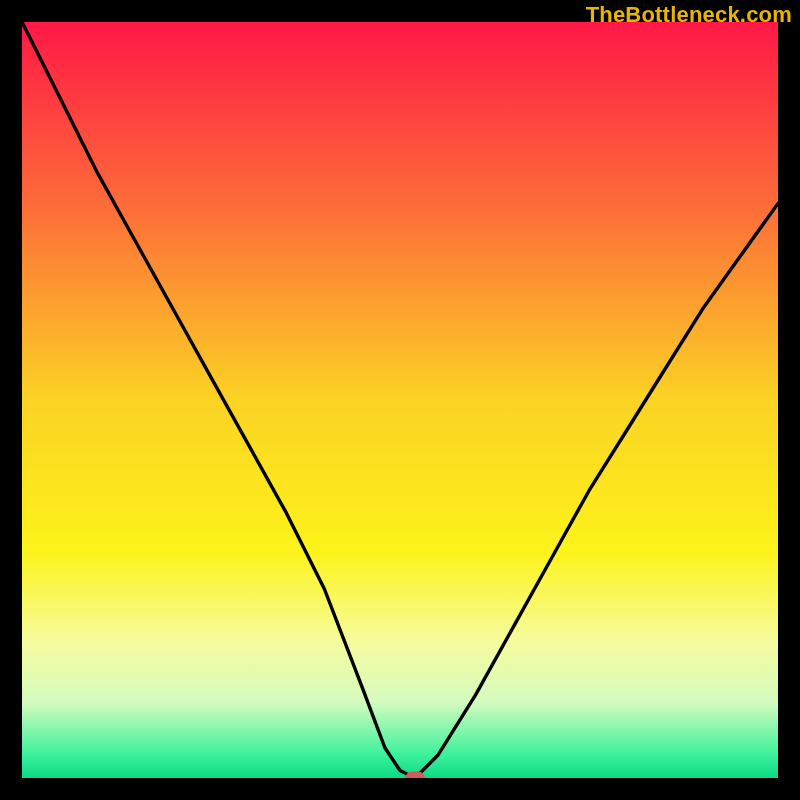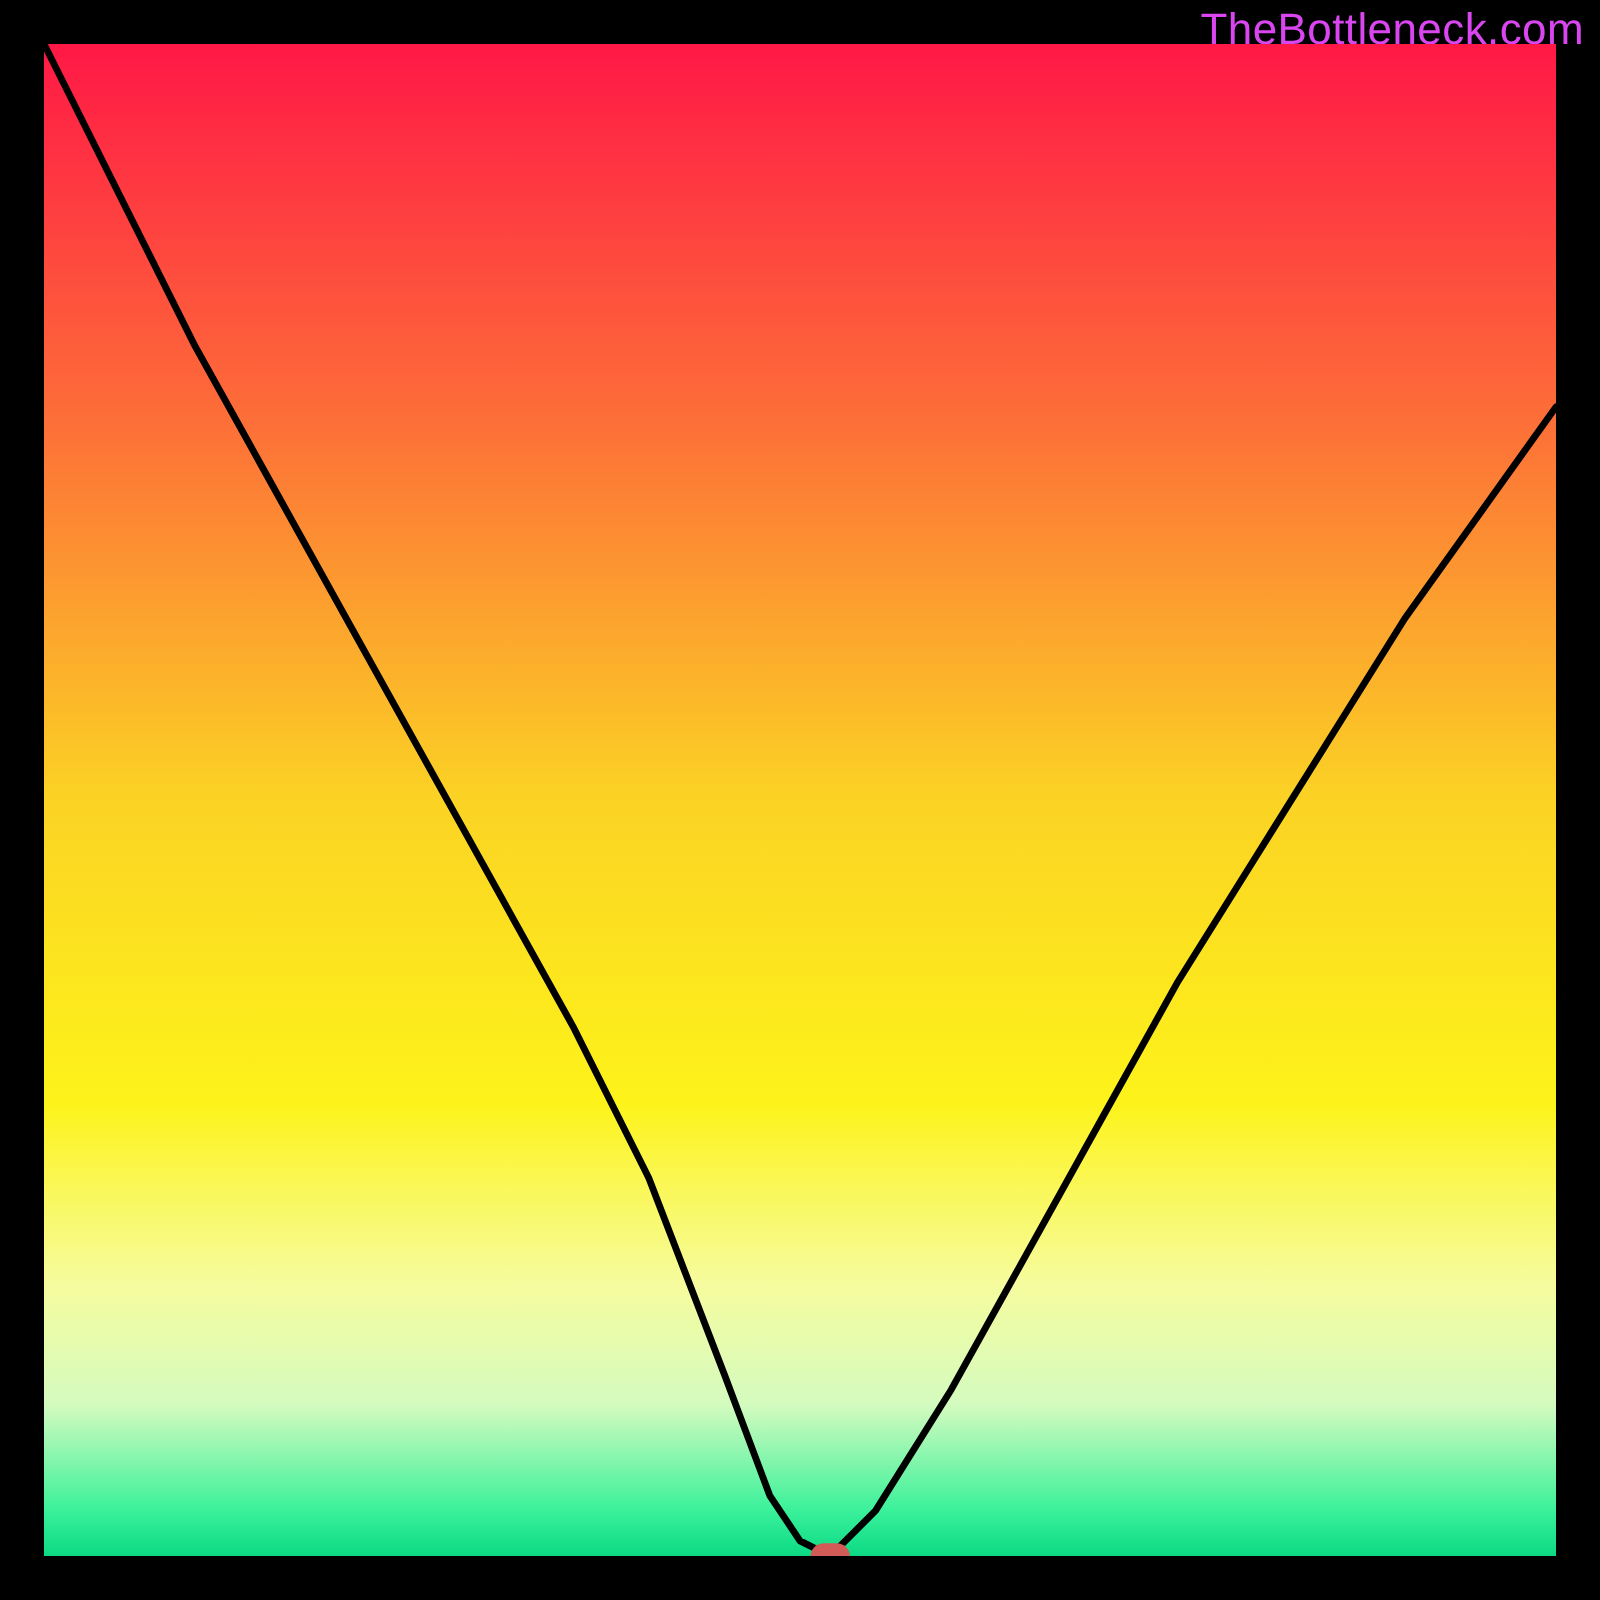--- a/index.html
+++ b/index.html
@@ -22,22 +22,22 @@
     top: 22px;
     width: 756px;
     height: 756px;
   }
   .watermark {
     position: absolute;
     top: 2px;
     right: 8px;
     font-family: Arial, Helvetica, sans-serif;
     font-size: 22px;
-    font-weight: 400;
-    color: #d946ef;
+    font-weight: 700;
+    color: #eab308;
     letter-spacing: 0.2px;
     user-select: none;
   }
 </style>
 </head>
 <body>
 
 <div class="frame">
   <div class="watermark">TheBottleneck.com</div>
   <svg class="plot" viewBox="0 0 100 100" preserveAspectRatio="none">

